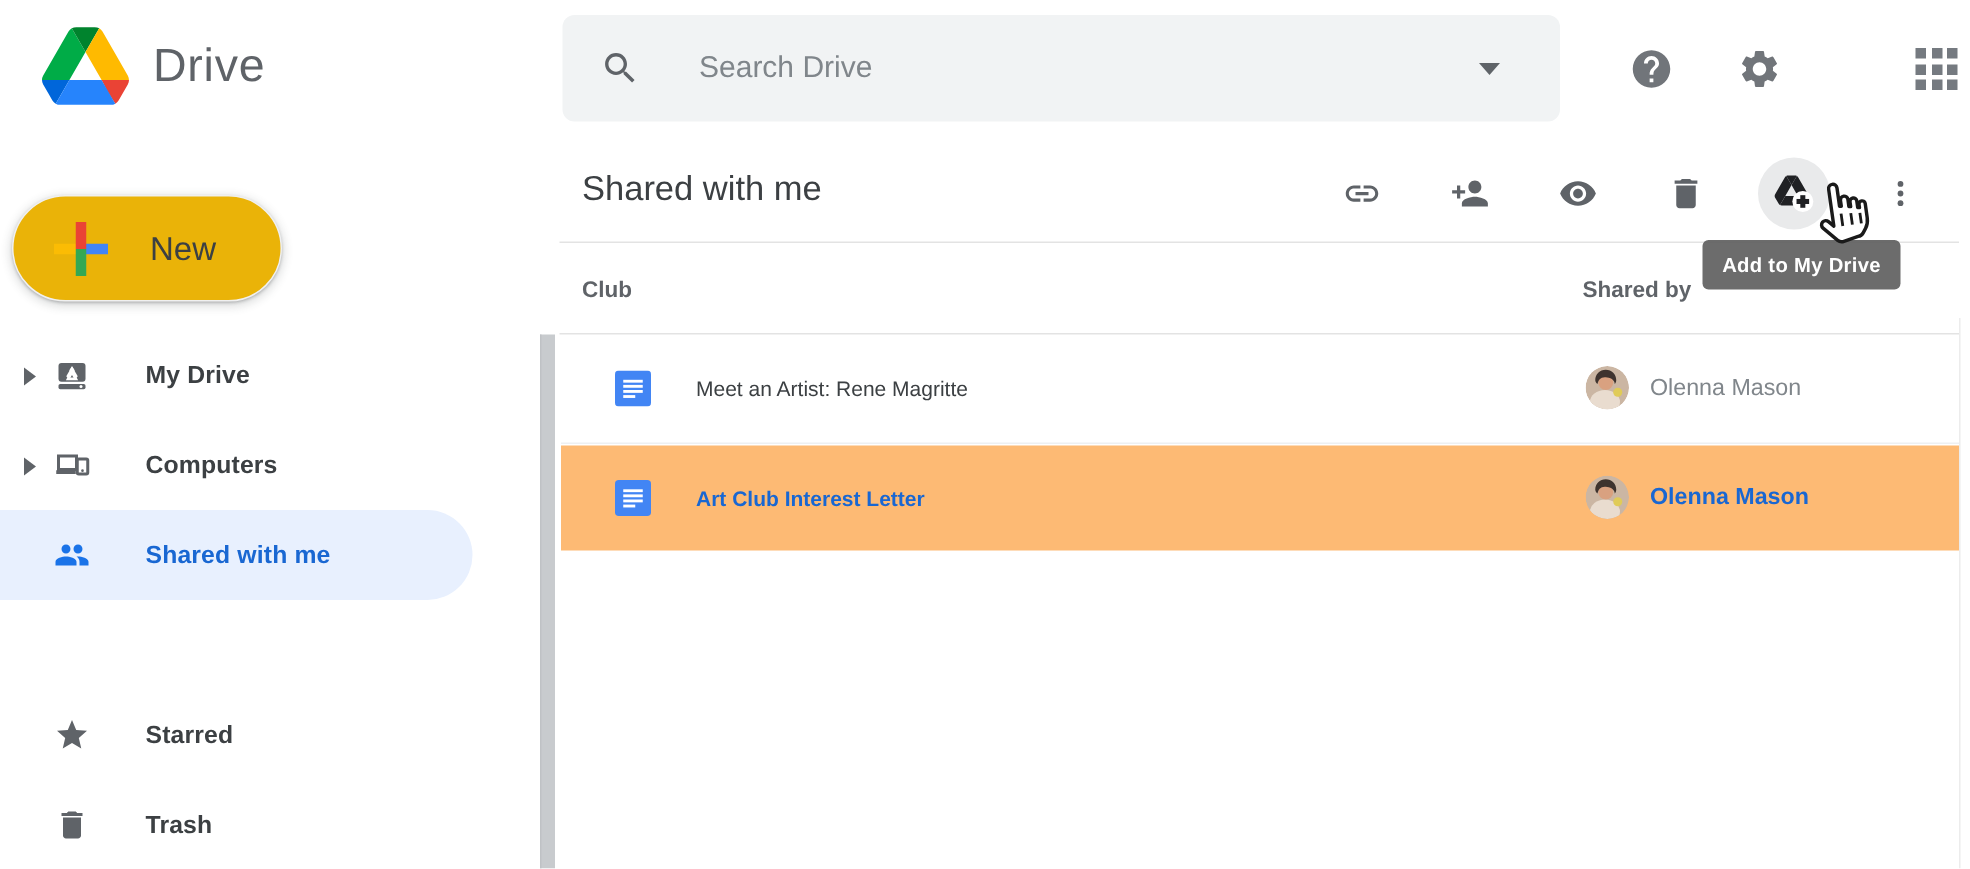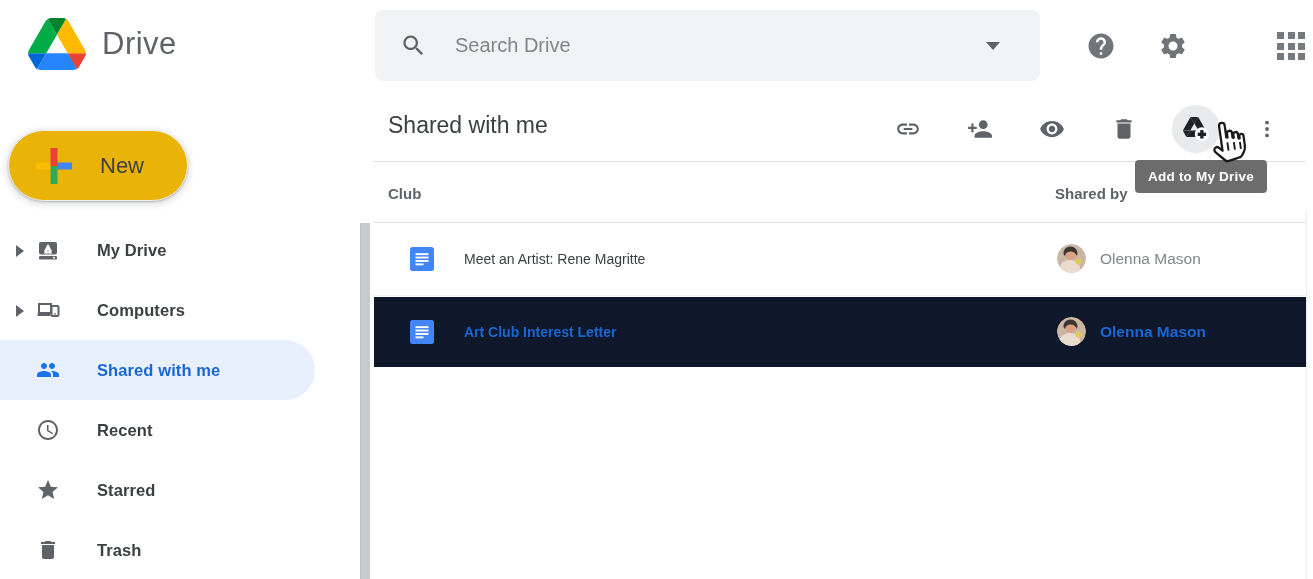--- a/index.html
+++ b/index.html
@@ -10,21 +10,21 @@
 
   
   .logo { left:28px; top:18px; display:flex; align-items:center; cursor:pointer; }
   .logo svg { width:58px; height:52px; }
   .app-title { margin-left:16px; font-size:31px; color:#5f6368; letter-spacing:.5px; }
 
   .searchbar { left:375px; top:10px; width:665px; height:71px; background:#f1f3f4;
                border-radius:8px; display:flex; align-items:center; }
   .searchbar .mag { margin-left:25px; width:27px; height:27px; flex:0 0 auto; }
   .search-input { flex:1; border:none; outline:none; background:transparent;
-                  font-size:20px; color:#202124; margin-left:28px;
+                  font-size:20px; color:#202124; margin-left:39px;
                   font-family:"Liberation Sans", sans-serif; }
   .search-input::placeholder { color:#80868b; }
   .caret-down { width:0; height:0; border-left:7px solid transparent;
                 border-right:7px solid transparent; border-top:8px solid #5f6368;
                 margin-right:40px; cursor:pointer; }
 
   .hdr-icon { width:30px; height:30px; cursor:pointer; }
   .help-btn { left:1086px; top:31px; }
   .gear-btn { left:1158px; top:31px; }
   .apps-btn { left:1277px; top:32px; width:28px; height:28px; display:grid;
@@ -71,21 +71,21 @@
   .div-header  { top:222px; }
   .right-edge  { left:1306px; top:212px; width:1px; height:367px; background:#ececec; }
 
   
   .col-head { top:185px; font-size:15px; font-weight:bold; color:#5f6368; }
   .col-name { left:388px; }
   .col-shared { left:1055px; }
 
   .file-row { left:374px; width:932px; height:73px; cursor:pointer; }
   .row-0 { top:223px; border-bottom:1px solid #eef0f2; }
-  .row-1 { top:297px; height:70px; background:#0f172a; }
+  .row-1 { top:297px; height:70px; background:#fdba74; }
   .file-row .ficon { position:absolute; left:36px; top:50%; margin-top:-12px;
                      width:24px; height:24px; }
   .file-row .fname { position:absolute; left:90px; top:0; height:100%;
                      display:flex; align-items:center; font-size:14px; color:#3c4043; }
   .row-1 .fname { color:#1967d2; font-weight:bold; }
   .file-row .avatar { position:absolute; left:683px; top:50%; margin-top:-15px;
                       width:29px; height:29px; border-radius:50%; overflow:hidden; }
   .file-row .sharer { position:absolute; left:726px; top:0; height:100%;
                       display:flex; align-items:center; font-size:15.5px; color:#80868b; }
   .row-1 .sharer { color:#1967d2; font-weight:bold; }
@@ -177,26 +177,20 @@
     <span class="nlabel">Computers</span>
   </div>
 
   <div class="abs nav-item selected" style="top:340px">
     <svg class="nicon" viewBox="0 0 24 24">
       <path fill="#1a73e8" d="M16 11c1.66 0 2.99-1.34 2.99-3S17.66 5 16 5c-1.66 0-3 1.34-3 3s1.34 3 3 3zm-8 0c1.66 0 2.99-1.34 2.99-3S9.66 5 8 5C6.34 5 5 6.34 5 8s1.34 3 3 3zm0 2c-2.33 0-7 1.17-7 3.5V19h14v-2.5c0-2.33-4.67-3.5-7-3.5zm8 0c-.29 0-.62.02-.97.05 1.16.84 1.97 1.97 1.97 3.45V19h6v-2.5c0-2.33-4.67-3.5-7-3.5z"></path>
     </svg>
     <span class="nlabel">Shared with me</span>
   </div>
 
-  <div class="abs nav-item" style="top:400px">
-    <svg class="nicon" viewBox="0 0 24 24">
-      <path fill="#5f6368" d="M11.99 2C6.47 2 2 6.48 2 12s4.47 10 9.99 10C17.52 22 22 17.52 22 12S17.52 2 11.99 2zm.01 18c-4.42 0-8-3.58-8-8s3.58-8 8-8 8 3.58 8 8-3.58 8-8 8zm.5-13H11v6l5.25 3.15.75-1.23-4.5-2.67z"></path>
-    </svg>
-    <span class="nlabel">Recent</span>
-  </div>
 
   <div class="abs nav-item" style="top:460px">
     <svg class="nicon" viewBox="0 0 24 24">
       <path fill="#5f6368" d="M12 17.27 18.18 21l-1.64-7.03L22 9.24l-7.19-.61L12 2 9.19 8.63 2 9.24l5.46 4.73L5.82 21z"></path>
     </svg>
     <span class="nlabel">Starred</span>
   </div>
 
   <div class="abs nav-item" style="top:520px">
     <svg class="nicon" viewBox="0 0 24 24">

